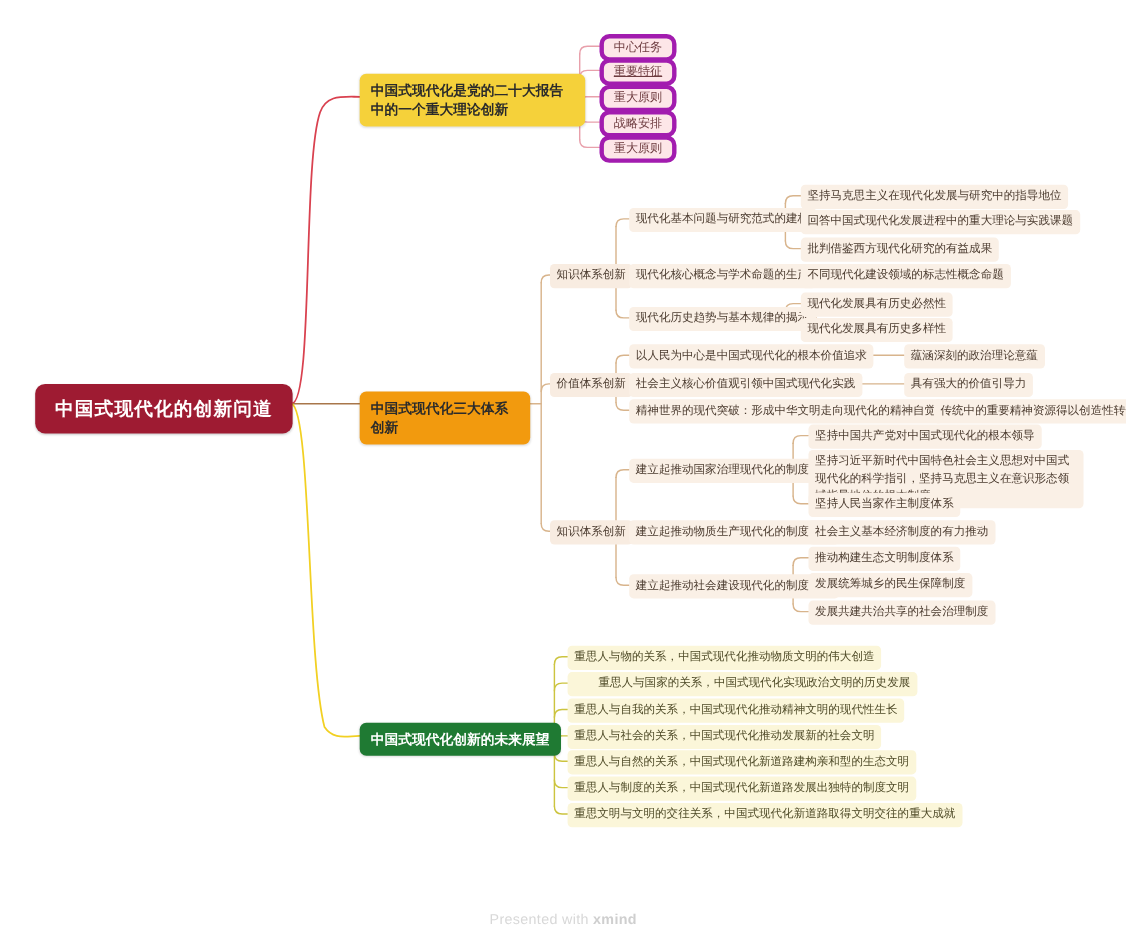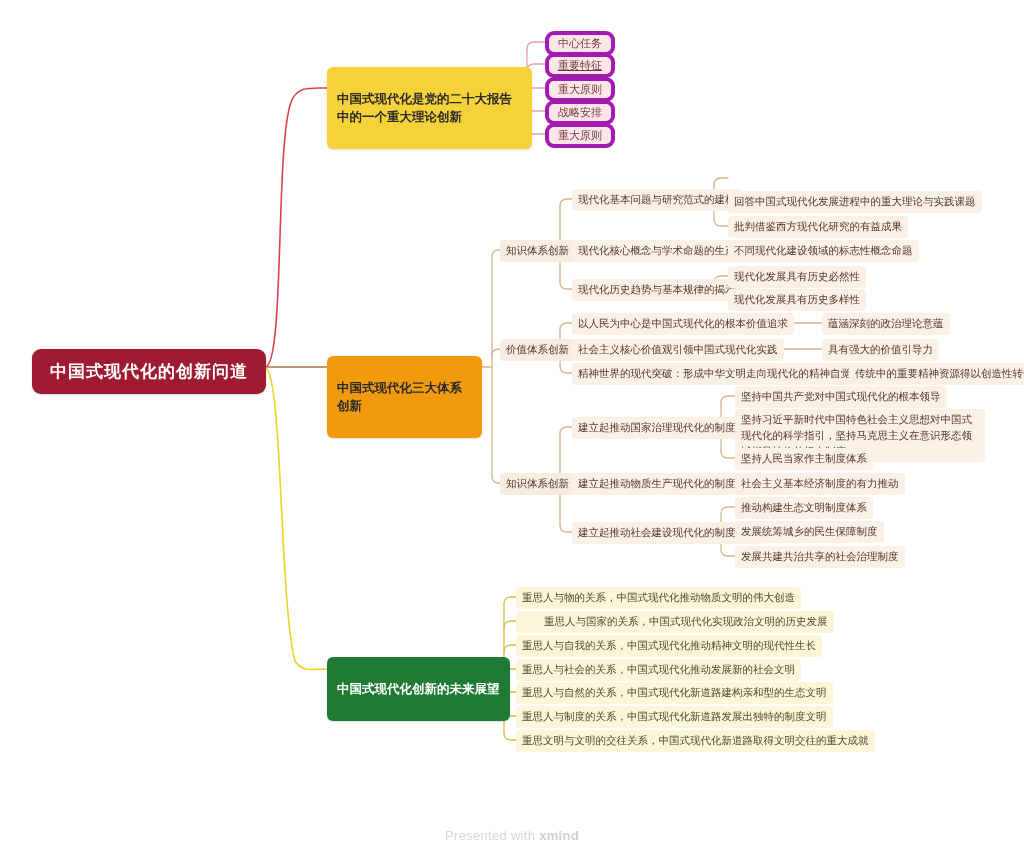--- a/index.html
+++ b/index.html
@@ -14,21 +14,21 @@
 
   
   .root{
     background:#9e1b32;color:#ffffff;font-weight:bold;font-size:17px;
     border-radius:9px;padding:11px 18px;letter-spacing:1px;
     white-space:nowrap;box-shadow:0 1px 2px rgba(0,0,0,.18);
   }
   
   .main{
     font-weight:bold;font-size:12.5px;color:#2b2b2b;border-radius:6px;
-    padding:23px 10px;line-height:1.45;box-shadow:0 1px 2px rgba(0,0,0,.12);
+    padding:6px 10px;line-height:1.45;box-shadow:0 1px 2px rgba(0,0,0,.12);
   }
   .main.yellow{background:#f5d13a;}
   .main.orange{background:#f29a0e;}
   .main.green{background:#1f7a33;color:#ffffff;white-space:nowrap;}
 
   
   .leaf{
     font-size:10.5px;color:#4a3a2e;border-radius:4px;padding:3px 6px;
     line-height:1.5;white-space:nowrap;
   }
@@ -127,20 +127,21 @@
     <div class="node leaf peach" style="left: 500px; top: 473px;">知识体系创新</div>
     <div class="node leaf peach-soft" style="left: 572px; top: 189px;">现代化基本问题与研究范式的建构</div>
     <div class="node leaf peach-soft" style="left: 572px; top: 240px;">现代化核心概念与学术命题的生产</div>
     <div class="node leaf peach-soft" style="left: 572px; top: 279px;">现代化历史趋势与基本规律的揭示</div>
     <div class="node leaf peach-soft" style="left: 572px; top: 313px;">以人民为中心是中国式现代化的根本价值追求</div>
     <div class="node leaf peach-soft" style="left: 572px; top: 339px;">社会主义核心价值观引领中国式现代化实践</div>
     <div class="node leaf peach-soft" style="left: 572px; top: 363px;">精神世界的现代突破：形成中华文明走向现代化的精神自觉</div>
     <div class="node leaf peach-soft" style="left: 572px; top: 417px;">建立起推动国家治理现代化的制度体系</div>
     <div class="node leaf peach-soft" style="left: 572px; top: 473px;">建立起推动物质生产现代化的制度体系</div>
     <div class="node leaf peach-soft" style="left: 572px; top: 522px;">建立起推动社会建设现代化的制度体系</div>
+    <div class="node leaf peach-soft" style="left: 728px; top: 168px;">坚持马克思主义在现代化发展与研究中的指导地位</div>
     <div class="node leaf peach-soft" style="left: 728px; top: 191px;">回答中国式现代化发展进程中的重大理论与实践课题</div>
     <div class="node leaf peach-soft" style="left: 728px; top: 216px;">批判借鉴西方现代化研究的有益成果</div>
     <div class="node leaf peach-soft" style="left: 728px; top: 240px;">不同现代化建设领域的标志性概念命题</div>
     <div class="node leaf peach-soft" style="left: 728px; top: 266px;">现代化发展具有历史必然性</div>
     <div class="node leaf peach-soft" style="left: 728px; top: 289px;">现代化发展具有历史多样性</div>
     <div class="node leaf peach-soft" style="left: 822px; top: 313px;">蕴涵深刻的政治理论意蕴</div>
     <div class="node leaf peach-soft" style="left: 822px; top: 339px;">具有强大的价值引导力</div>
     <div class="node leaf peach-soft" style="left: 849px; top: 363px;">传统中的重要精神资源得以创造性转化</div>
     <div class="node leaf peach-soft" style="left: 735px; top: 386px;">坚持中国共产党对中国式现代化的根本领导</div>
     <div class="node leaf peach-soft wrap" style="left: 735px; top: 409px; width: 250px;">坚持习近平新时代中国特色社会主义思想对中国式现代化的科学指引，坚持马克思主义在意识形态领域指导地位的根本制度</div>

